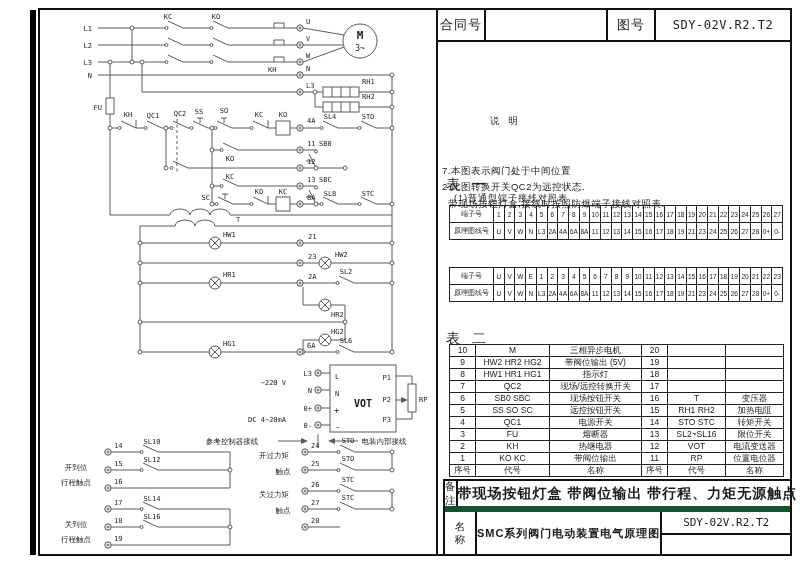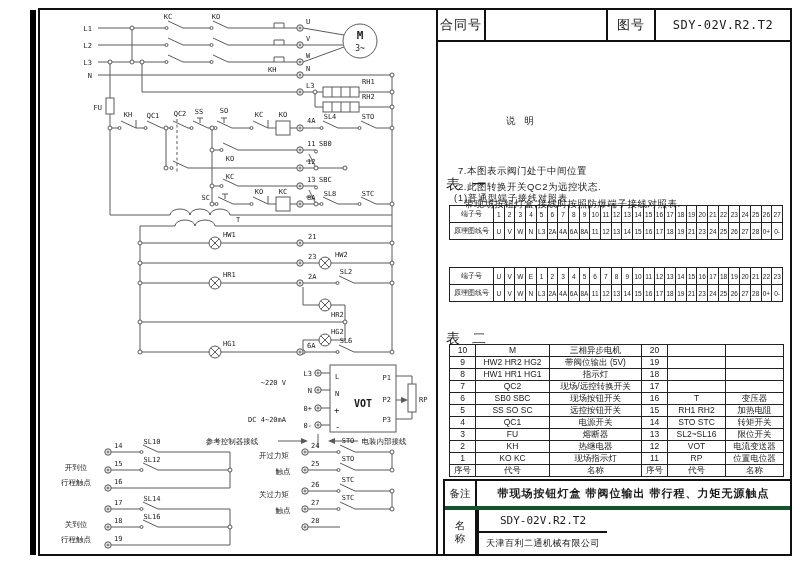--- a/index.html
+++ b/index.html
@@ -7,39 +7,39 @@
   .edge-strip{position:absolute;left:30px;top:10px;width:6px;height:545px;background:#000}
   .frame{position:absolute;left:38px;top:8px;width:754px;height:548px;border:2px solid #111;box-sizing:border-box;background:#fff}
   .schematic{position:absolute;left:0;top:0;width:394px;height:544px}
   .panel{position:absolute;left:396px;top:0;width:354px;height:544px;border-left:2px solid #111;box-sizing:border-box}
   .trow{height:30px;border-bottom:2px solid #111;display:flex;align-items:stretch}
   .tcell{display:flex;align-items:center;justify-content:center}
   .c-lb{width:46px;font-size:13px;letter-spacing:1px}
   .b-r{border-right:2px solid #111}.b-l{border-left:2px solid #111}
   .c-blank{flex:1}
   .c-dnoval{width:134px;font-family:"DejaVu Sans Mono",monospace;font-size:12px;letter-spacing:.5px}
-  .notes{position:absolute;left:20px;top:70px;font-size:9.5px;line-height:16.5px;white-space:pre;letter-spacing:.5px}
+  .notes{position:absolute;left:4px;top:70px;font-size:9.5px;line-height:16.5px;white-space:pre;letter-spacing:.5px}
   .notes-heading{margin-left:48px;letter-spacing:3px}
   .sec-label{position:absolute;font-size:14px;letter-spacing:4px}
   #lbl-t1{left:8px;top:166px}
   #lbl-t2{left:8px;top:320px}
   .tcaption{position:absolute;font-size:9px;letter-spacing:1px}
   #cap-t1{left:16px;top:182px}
   #cap-t2{left:6px;top:244px}
   .chk{font-weight:bold;font-size:10px;margin-right:1px}
   .term-table{position:absolute;left:11px;width:334px;border-collapse:collapse;table-layout:fixed;font-size:6.5px}
   #tt1{top:195px}#tt2{top:257px}
   .term-table td{border:1px solid #222;text-align:center;height:16px;padding:0;overflow:hidden;white-space:nowrap}
   .term-table td.hd{font-size:7px}
   .comp-table{position:absolute;left:11px;top:334px;width:334px;border-collapse:collapse;table-layout:fixed;font-size:8.5px}
   .comp-table td{border:1px solid #222;text-align:center;height:11px;line-height:11px;padding:0 1px;white-space:nowrap;overflow:hidden}
   .footer{position:absolute;left:5px;right:0;bottom:0;height:73px;border-top:2px solid #111;border-left:2px solid #111;display:flex;flex-direction:column}
-  .f-r1{height:25px;display:flex;border-bottom:4px solid #14532d}
+  .f-r1{height:25px;display:flex;border-bottom:6px solid #14532d}
   .f-label{width:30px;border-right:2px solid #111;display:flex;align-items:center;justify-content:center;font-size:10.5px}
-  .f-remark{flex:1;display:flex;align-items:center;justify-content:center;font-size:11px;font-weight:bold;letter-spacing:1px;white-space:nowrap}
+  .f-remark{flex:1;display:flex;align-items:center;justify-content:center;font-size:14px;font-weight:bold;letter-spacing:1px;white-space:nowrap}
   .f-r2{flex:1;display:flex}
   .f-vtext{width:13px;word-break:break-all;line-height:13px;text-align:center;font-size:10.5px}
   .f-name{flex:1;display:flex;align-items:center;justify-content:center;font-size:11px;font-weight:bold;letter-spacing:1px;white-space:nowrap}
   .f-right{width:128px;border-left:2px solid #111;display:flex;flex-direction:column}
   .f-dno{height:21px;border-bottom:2px solid #111;display:flex;align-items:center;justify-content:center;font-family:"DejaVu Sans Mono",monospace;font-size:11px}
   .f-company{flex:1;display:flex;align-items:center;justify-content:center;font-size:9px;letter-spacing:.5px}
   
   .w{stroke:#5a5a5a;stroke-width:1;fill:none}
   .wd{stroke:#5a5a5a;stroke-width:1;fill:none;stroke-dasharray:3 2.5}
   .pv{stroke:#5a5a5a;fill:#fff}
@@ -544,21 +544,21 @@
               <td>2</td>
               <td>KH</td>
               <td>热继电器</td>
               <td>12</td>
               <td>VOT</td>
               <td>电流变送器</td>
             </tr>
             <tr>
               <td>1</td>
               <td>KO  KC</td>
-              <td>现场指示灯</td>
+              <td>带阀位输出</td>
               <td>11</td>
               <td>RP</td>
               <td>位置电位器</td>
             </tr>
           </tbody>
         <tbody>
             <tr>
           <td>序号</td>
           <td>代号</td>
           <td>名称</td>
@@ -571,22 +571,22 @@
 
       <div class="footer">
         <div class="f-r1">
           <div class="f-label">备注</div>
           <div class="f-remark">带现场按钮灯盒  带阀位输出  带行程、力矩无源触点</div>
         </div>
         <div class="f-r2">
           <div class="f-label">
               <span class="f-vtext">名称</span>
             </div>
+          <div class="f-name">SMC系列阀门电动装置电气原理图</div>
           <div class="f-right">
             <div class="f-dno">SDY-02V.R2.T2</div>
-            <div class="f-company">天津百利二通机械有限公司</div>
           </div>
         </div>
       </div>
 
     </div>
   </div>
 </div>
 
 </body></html>

